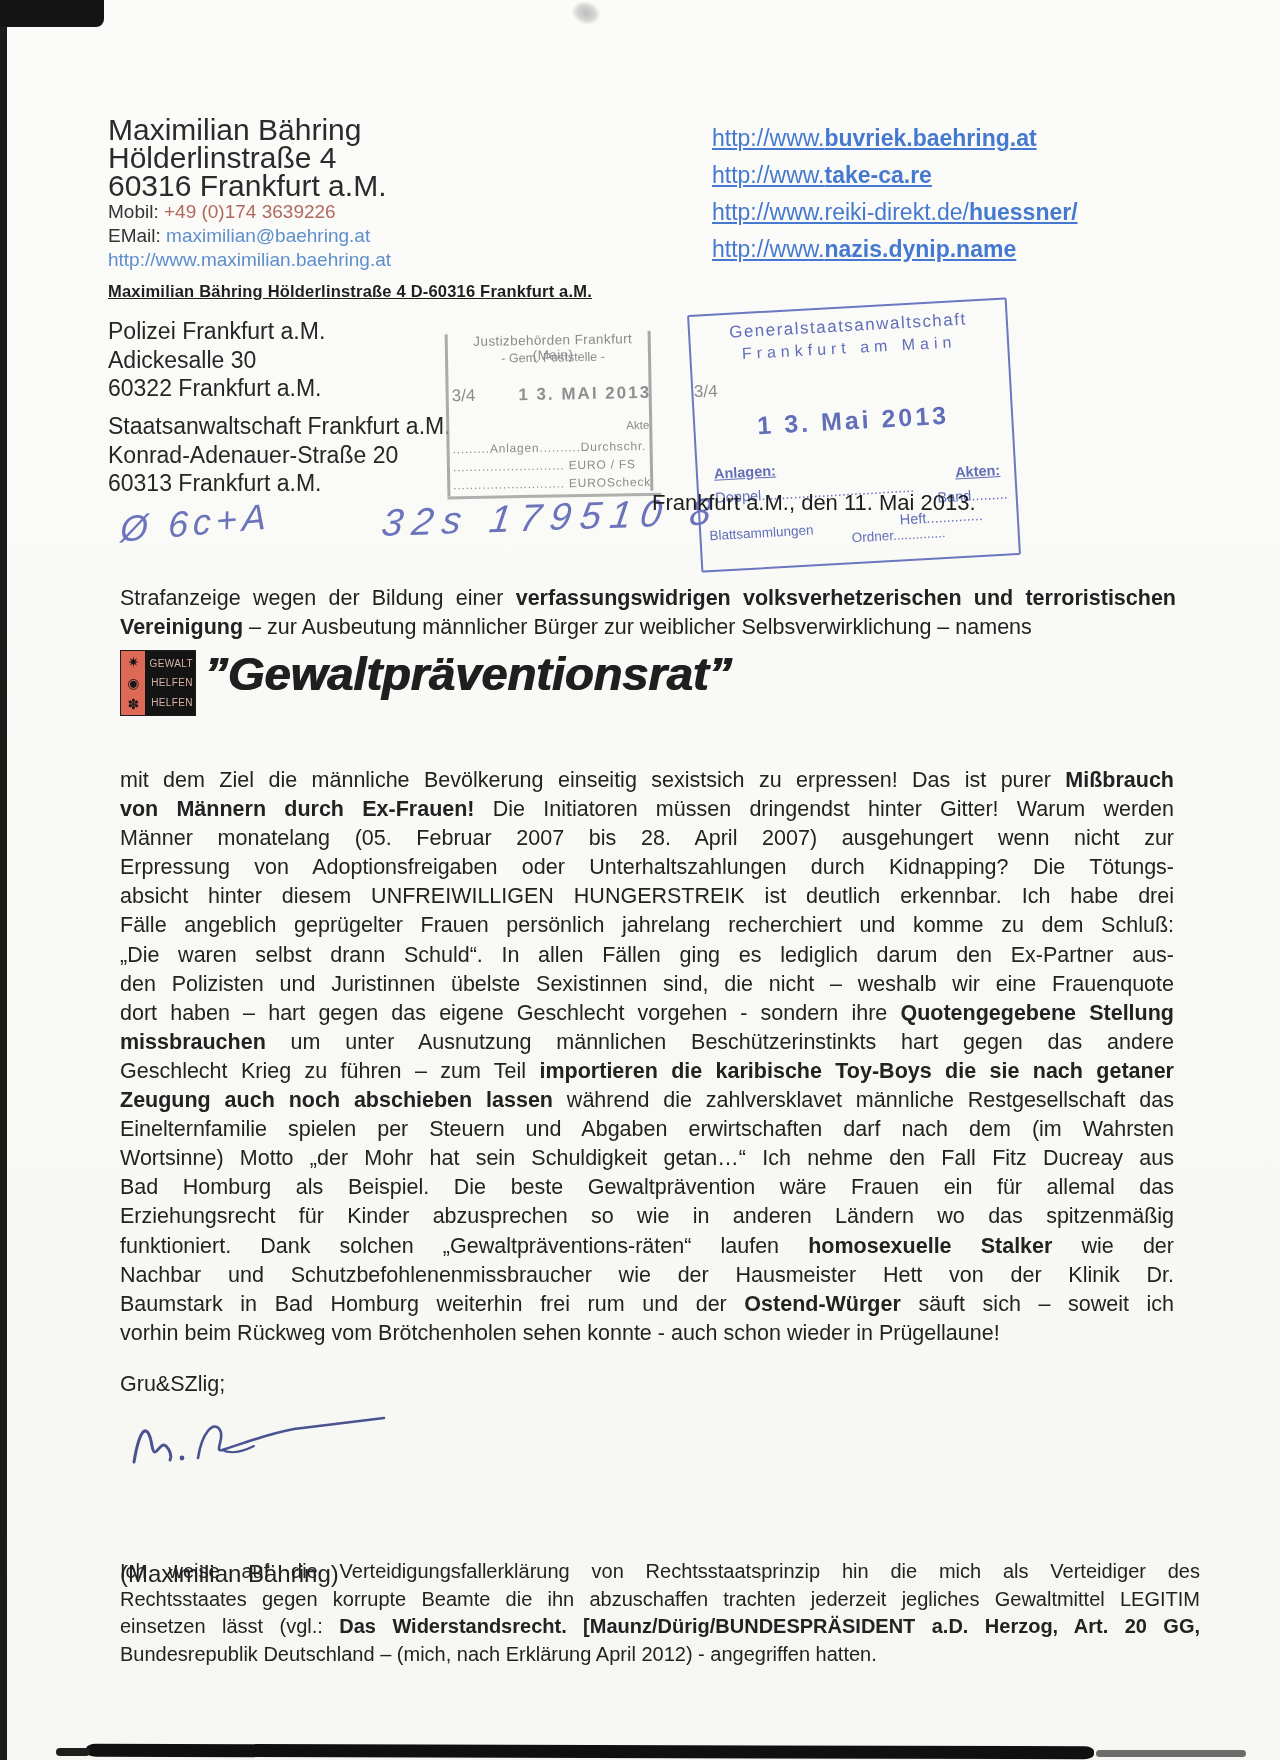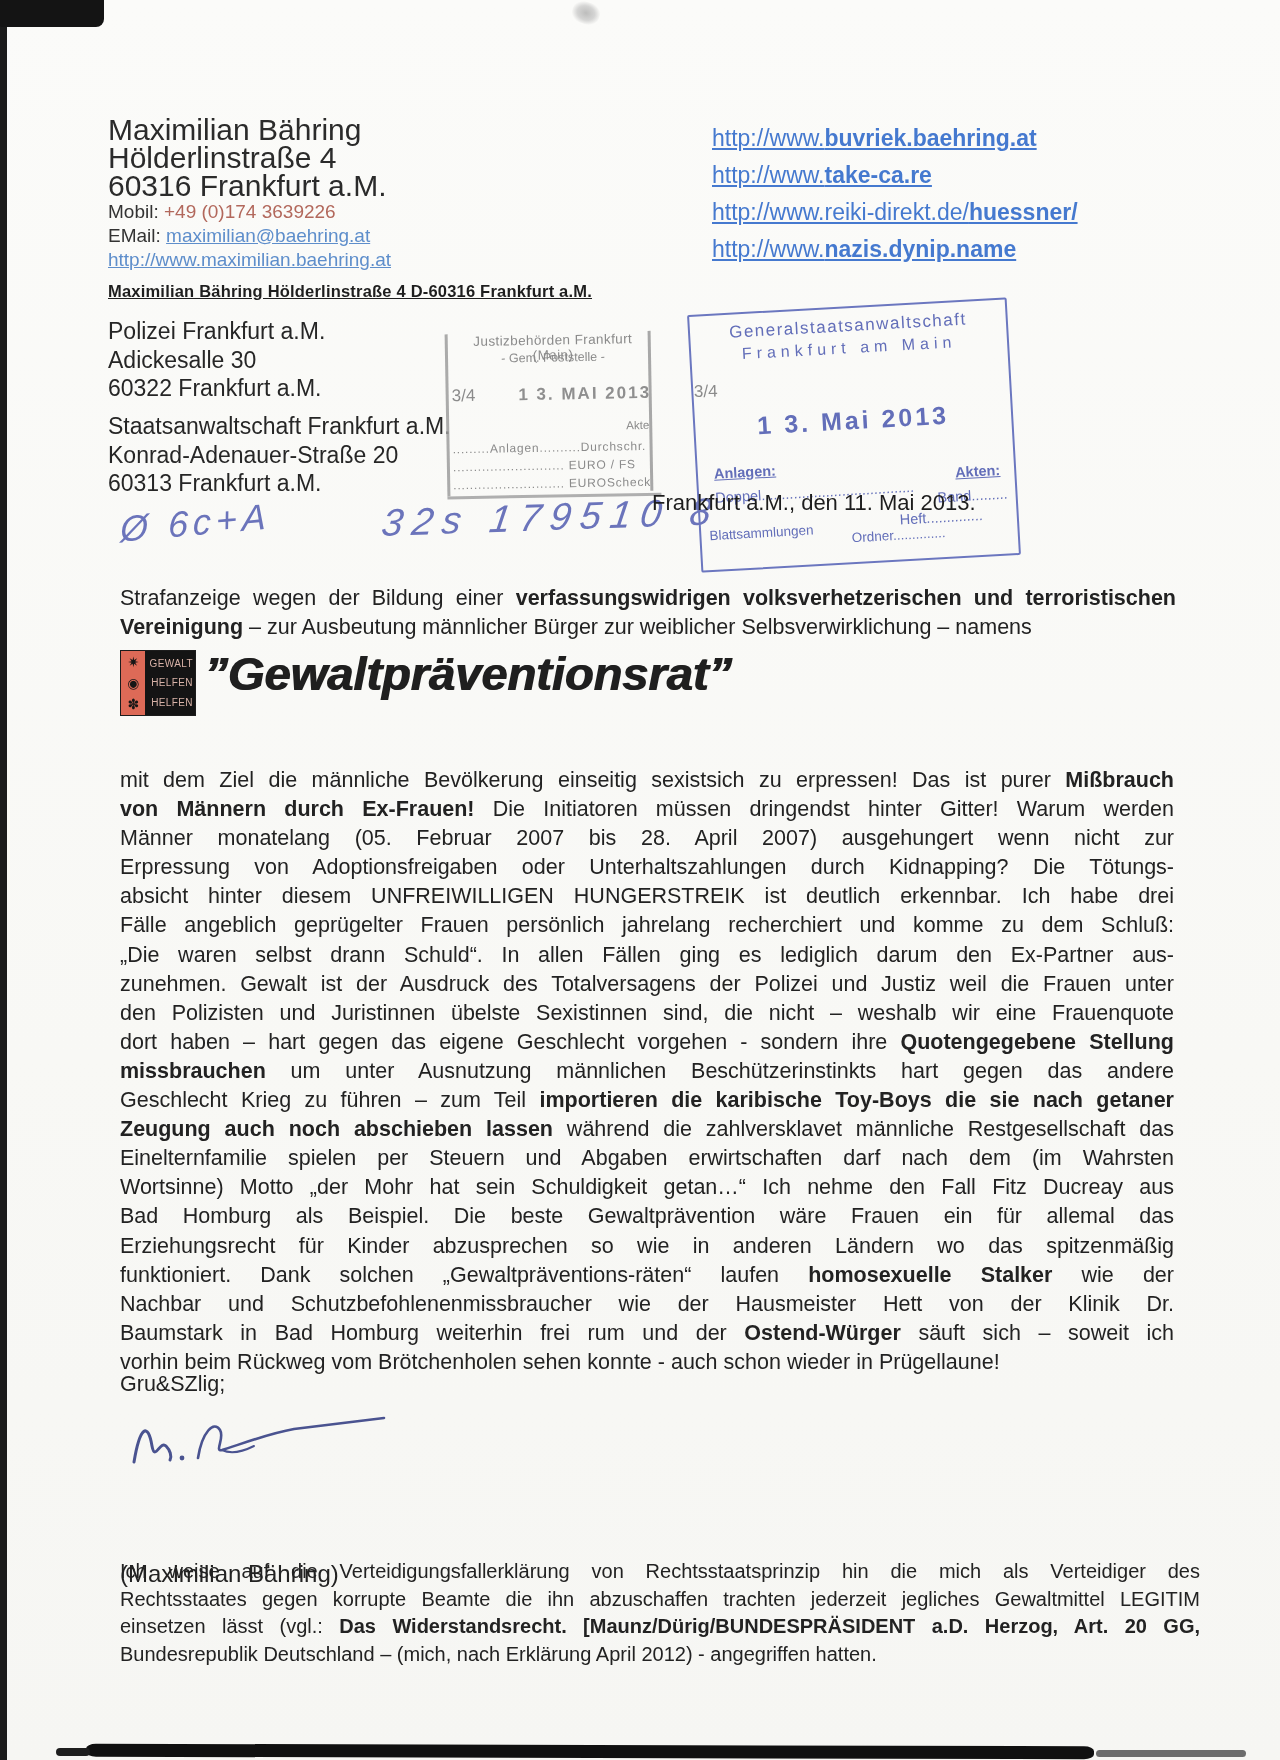--- a/index.html
+++ b/index.html
@@ -13,21 +13,21 @@
   .art-top-smudge{left:572px;top:2px;width:28px;height:22px;opacity:.55;
      background:radial-gradient(ellipse at center,#8a8a8a 0%,#b5b5b5 45%,transparent 75%);transform:rotate(18deg);}
   .art-bottom-1{left:86px;top:1745px;width:1008px;height:13px;background:#101010;border-radius:10px/5px;transform:rotate(.15deg);}
   .art-bottom-2{left:1096px;top:1750px;width:150px;height:7px;background:#4a4a4a;opacity:.8;border-radius:4px;}
   .art-bottom-3{left:56px;top:1748px;width:34px;height:8px;background:#1e1e1e;border-radius:4px;}
   
   .sender{position:absolute;left:108px;top:116px;line-height:28px;}
   .sender .big{font-size:30px;color:#2b2b2b;}
   .sender .small{font-size:19px;line-height:24px;color:#333;}
   .phone{color:#b2685c;}
-  a.link, .link{color:#5e8ecb;text-decoration:underline;margin-top:32px;}
+  a.link, .link{color:#5e8ecb;margin-top:32px;}
   
   .urls{position:absolute;left:712px;top:120px;}
   .urls .u{font-size:23px;line-height:37px;color:#4579cf;text-decoration:underline;}
   .urls .u b{font-weight:bold;}
   
   .return-line{position:absolute;left:108px;top:282px;font-size:16.5px;font-weight:bold;
       color:#1e1e1e;text-decoration:underline;letter-spacing:.2px;}
   
   .recip{position:absolute;left:108px;font-size:23px;line-height:28.5px;color:#262626;}
   .recip1{top:317px;} .recip2{top:412px;}
@@ -181,21 +181,20 @@
   <div class="headline">”Gewaltpräventionsrat”</div>
 
   <div class="rich bodytext">
       <div class="ln"><span>mit dem Ziel die männliche Bevölkerung einseitig sexistsich zu erpressen!  Das ist purer </span><span class="b">Mißbrauch</span></div>
       <div class="ln"><span class="b">von Männern durch Ex-Frauen!</span><span> Die Initiatoren müssen dringendst hinter Gitter! Warum werden</span></div>
       <div class="ln"><span>Männer monatelang (05. Februar 2007 bis 28. April 2007) ausgehungert wenn nicht zur</span></div>
       <div class="ln"><span>Erpressung von Adoptionsfreigaben oder Unterhaltszahlungen durch Kidnapping? Die Tötungs-</span></div>
       <div class="ln"><span>absicht hinter diesem UNFREIWILLIGEN HUNGERSTREIK ist deutlich erkennbar. Ich habe drei</span></div>
       <div class="ln"><span>Fälle angeblich geprügelter Frauen persönlich jahrelang recherchiert und komme zu dem Schluß:</span></div>
       <div class="ln"><span>„Die waren selbst drann Schuld“. In allen Fällen ging es lediglich darum den Ex-Partner aus-</span></div>
-      <div class="ln"><span>zunehmen. Gewalt ist der Ausdruck des Totalversagens der Polizei und Justiz weil die Frauen unter</span></div>
       <div class="ln"><span>den Polizisten und Juristinnen übelste Sexistinnen sind, die nicht – weshalb wir eine Frauenquote</span></div>
       <div class="ln"><span>dort haben – hart gegen das eigene Geschlecht vorgehen - sondern ihre </span><span class="b">Quotengegebene Stellung</span></div>
       <div class="ln"><span class="b">missbrauchen</span><span> um unter Ausnutzung männlichen Beschützerinstinkts hart gegen das andere</span></div>
       <div class="ln"><span>Geschlecht Krieg zu führen – zum Teil </span><span class="b">importieren die karibische Toy-Boys die sie nach getaner</span></div>
       <div class="ln"><span class="b">Zeugung auch noch abschieben lassen</span><span> während die zahlversklavet männliche Restgesellschaft das</span></div>
       <div class="ln"><span>Einelternfamilie spielen per Steuern und Abgaben erwirtschaften darf nach dem (im Wahrsten</span></div>
       <div class="ln"><span>Wortsinne) Motto „der Mohr hat sein Schuldigkeit getan…“ Ich nehme den Fall Fitz Ducreay aus</span></div>
       <div class="ln"><span>Bad Homburg als Beispiel. Die beste Gewaltprävention wäre Frauen ein für allemal das</span></div>
       <div class="ln"><span>Erziehungsrecht für Kinder abzusprechen so wie in anderen Ländern wo das spitzenmäßig</span></div>
       <div class="ln"><span>funktioniert.  Dank solchen „Gewaltpräventions-räten“ laufen </span><span class="b">homosexuelle Stalker</span><span> wie der</span></div>

